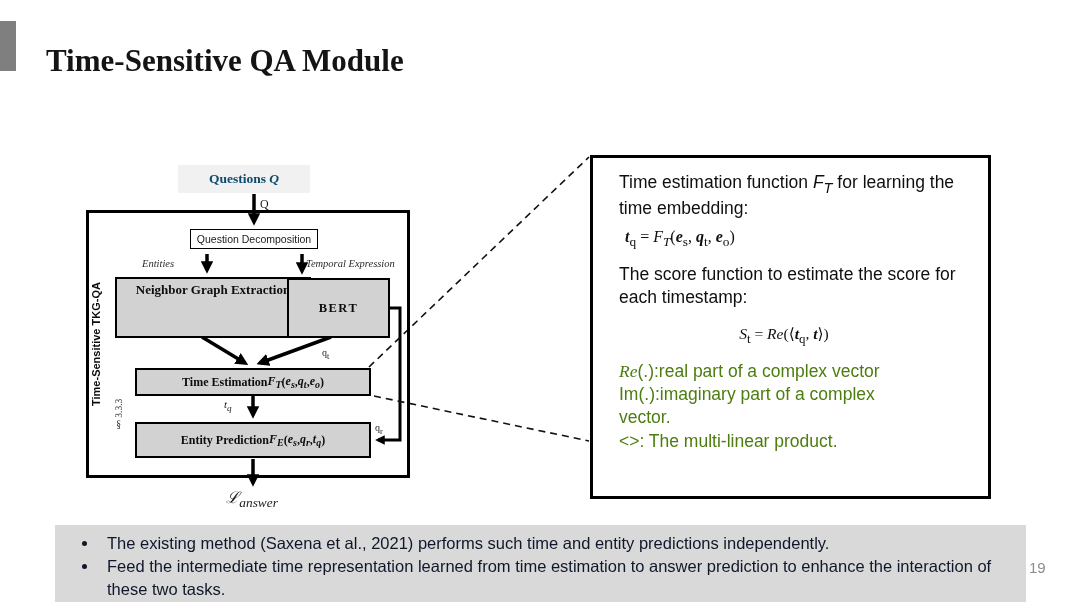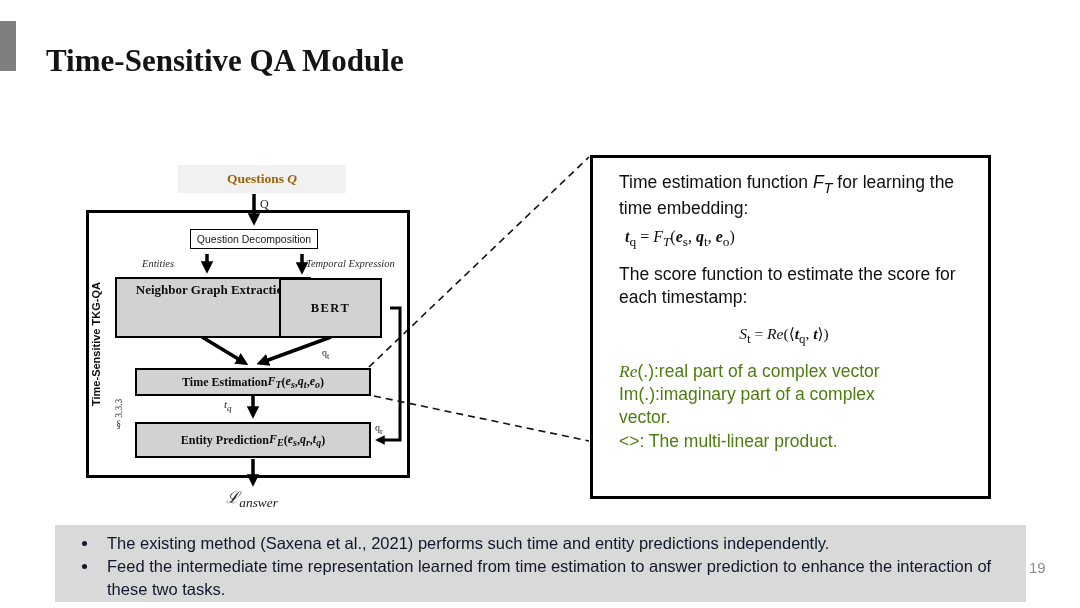--- a/index.html
+++ b/index.html
@@ -8,29 +8,29 @@
     font-family:"Liberation Sans",sans-serif;color:#111;
   }
   
   .accent{position:absolute;left:0;top:21px;width:16px;height:50px;background:#7f7f7f;}
   .title{
     position:absolute;left:46px;top:22px;
     font-family:"Liberation Serif",serif;font-weight:bold;font-size:31px;color:#141414;
   }
   
   .dbox{position:absolute;box-sizing:border-box;display:flex;align-items:center;justify-content:center;text-align:center;}
-  .questions{left:178px;top:165px;width:168px;height:28px;background:#f1f1f1;
-    font-family:"Liberation Serif",serif;font-weight:bold;font-size:13.5px;color:#a16207;}
+  .questions{left:178px;top:165px;width:132px;height:28px;background:#f1f1f1;
+    font-family:"Liberation Serif",serif;font-weight:bold;font-size:13.5px;color:#0c4a6e;}
   .outer{left:86px;top:210px;width:324px;height:268px;border:3px solid #000;background:transparent;}
   .qd{left:190px;top:229px;width:128px;height:20px;border:1.5px solid #000;background:#fff;
     font-size:10.5px;color:#1a1a1a;}
   .gray{background:#d2d2d2;border:2.5px solid #000;}
   .nge{left:115px;top:277px;width:196px;height:61px;align-items:flex-start;
     font-family:"Liberation Serif",serif;font-weight:bold;font-size:13px;color:#0d0d0d;padding-top:3px;justify-content:center;}
-  .bert{left:279px;top:278px;width:103px;height:60px;
+  .bert{left:287px;top:278px;width:103px;height:60px;
     font-family:"Liberation Serif",serif;font-weight:bold;font-size:12.5px;letter-spacing:1.5px;color:#0d0d0d;}
   .te{left:135px;top:368px;width:236px;height:28px;
     font-family:"Liberation Serif",serif;font-weight:bold;font-size:12px;color:#0d0d0d;}
   .ep{left:135px;top:422px;width:236px;height:36px;
     font-family:"Liberation Serif",serif;font-weight:bold;font-size:12px;color:#0d0d0d;}
   
   .lbl{position:absolute;font-family:"Liberation Serif",serif;color:#1a1a1a;white-space:nowrap;}
   .lbl-entities{left:142px;top:258px;font-size:10.5px;font-style:italic;color:#2b2b2b;}
   .lbl-temporal{left:306px;top:258px;font-size:10.5px;font-style:italic;color:#2b2b2b;}
   .lbl-q{left:260px;top:197px;font-size:12px;}

